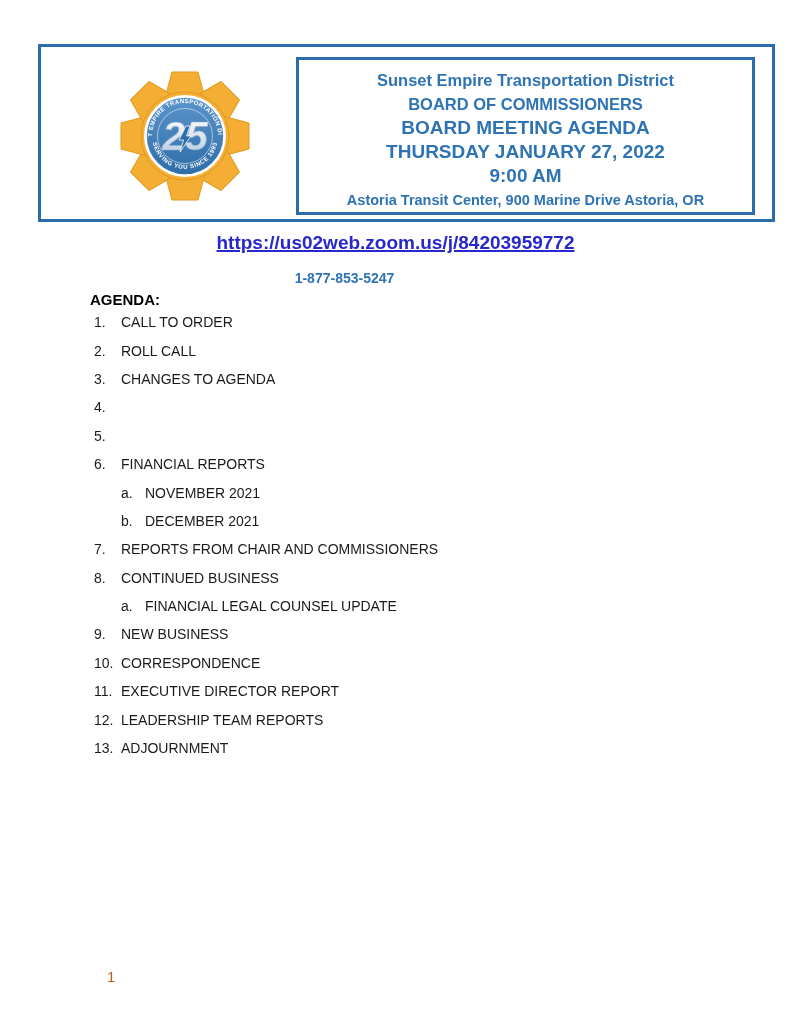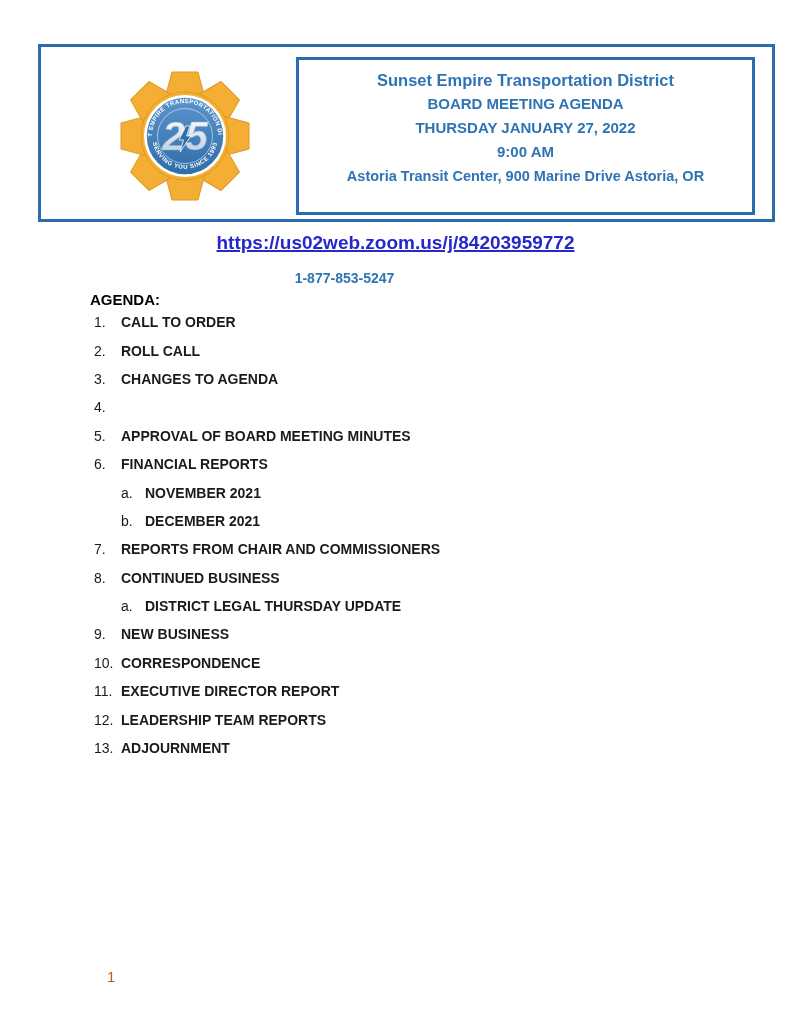--- a/index.html
+++ b/index.html
@@ -29,21 +29,21 @@
   }
   .header-text-box{
     position:absolute;left:255px;top:10px;width:459px;height:158px;
     border:3px solid var(--border-blue);
     display:flex;flex-direction:column;justify-content:flex-start;
     padding-top:8px;
     text-align:center;
   }
   .header-line{color:var(--header-text-blue);font-weight:bold;line-height:24px;}
   .header-line.lg{font-size:16.5px;}
-  .header-line.md{font-size:15px;}
+  .header-line.md{font-size:19px;}
   .header-line.md2{font-size:14.5px;}
   .zoom-link-line{
     position:absolute;left:0;top:232px;width:791px;text-align:center;
   }
   .zoom-link{
     color:var(--link-blue);font-size:19px;font-weight:bold;
     text-decoration:underline;text-decoration-thickness:2px;
     cursor:pointer;
   }
   .phone-line{
@@ -55,21 +55,21 @@
     font-size:15px;font-weight:bold;color:#000;margin-left:20px;
   }
   .agenda-list{
     position:absolute;left:0;top:308px;width:791px;
   }
   .row{
     height:28.4px;display:flex;align-items:center;
     padding-left:94px;font-size:14px;color:var(--body-text);
   }
   .row .num{width:27px;flex:0 0 27px;}
-  .row .label{white-space:nowrap;font-weight:bold;}
+  .row .label{white-space:nowrap;}
   .row.sub{padding-left:121px;}
   .row.sub .num{width:24px;flex:0 0 24px;}
   .page-number{
     position:absolute;left:107px;top:968px;
     font-size:15px;color:var(--page-number-orange);
   }
   svg text{font-family:"Liberation Sans", sans-serif;}
 </style>
 </head>
 <body>
@@ -113,20 +113,21 @@
       <text font-size="6" font-weight="bold" fill="#FFFFFF" letter-spacing="0.6">
         <textPath href="#arcBottomPath" startOffset="50%" text-anchor="middle">SERVING YOU SINCE 1993</textPath>
       </text>
       <text x="0" y="14" text-anchor="middle" font-size="41" font-weight="bold" font-style="italic" fill="url(#silverGrad)" stroke="#8FAECC" stroke-width="0.7">25</text>
       <path d="M 1,-10 L -6,4 L -1.5,4 L -5,16 L 6,0 L 1.5,0 L 5,-10 Z" fill="#2F6DA8" stroke="#FFFFFF" stroke-width="0.8"></path>
     </g>
   </svg>
 
   <div class="header-text-box">
     <div class="header-line lg">Sunset Empire Transportation District</div>
+    <div class="header-line lg">BOARD OF COMMISSIONERS</div>
     <div class="header-line md">BOARD MEETING AGENDA</div>
     <div class="header-line md">THURSDAY JANUARY 27, 2022</div>
     <div class="header-line md">9:00 AM</div>
     <div class="header-line md2">Astoria Transit Center, 900 Marine Drive Astoria, OR</div>
   </div>
 </div>
 
 <div class="zoom-link-line">
   <a class="zoom-link">https://us02web.zoom.us/j/84203959772</a>
 </div>
@@ -146,21 +147,20 @@
   </div>
   <div class="row">
     <span class="num">3.</span>
     <span class="label">CHANGES TO AGENDA</span>
   </div>
   <div class="row">
     <span class="num">4.</span>
   </div>
   <div class="row">
     <span class="num">5.</span>
-    <span class="label">APPROVAL OF BOARD MEETING MINUTES</span>
   </div>
   <div class="row">
     <span class="num">6.</span>
     <span class="label">FINANCIAL REPORTS</span>
   </div>
   <div class="row sub">
     <span class="num">a.</span>
     <span class="label">NOVEMBER 2021</span>
   </div>
   <div class="row sub">
@@ -170,21 +170,21 @@
   <div class="row">
     <span class="num">7.</span>
     <span class="label">REPORTS FROM CHAIR AND COMMISSIONERS</span>
   </div>
   <div class="row">
     <span class="num">8.</span>
     <span class="label">CONTINUED BUSINESS</span>
   </div>
   <div class="row sub">
     <span class="num">a.</span>
-    <span class="label">DISTRICT LEGAL THURSDAY UPDATE</span>
+    <span class="label">FINANCIAL LEGAL COUNSEL UPDATE</span>
   </div>
   <div class="row">
     <span class="num">9.</span>
     <span class="label">NEW BUSINESS</span>
   </div>
   <div class="row">
     <span class="num">10.</span>
     <span class="label">CORRESPONDENCE</span>
   </div>
   <div class="row">

